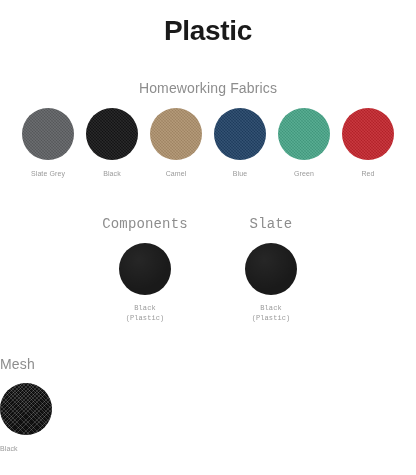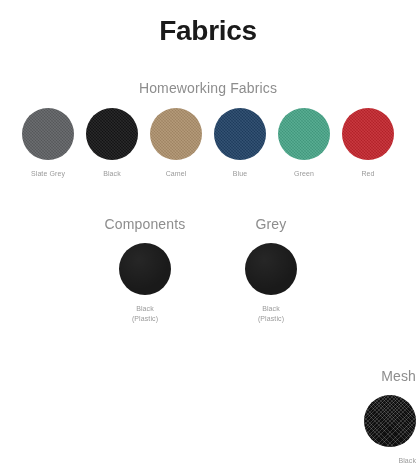--- a/index.html
+++ b/index.html
@@ -89,20 +89,21 @@
     line-height: 9px;
     letter-spacing: 0.1px;
   }
 
   
   .pair-section {
     margin-top: 41px;
     display: flex;
     justify-content: center;
     gap: 36px;
+    font-family: Liberation Mono, monospace;
   }
   .pair-col {
     width: 90px;
     display: flex;
     flex-direction: column;
     align-items: center;
   }
   .plastic-swatch {
     width: 52px;
     height: 52px;
@@ -122,24 +123,24 @@
     font-size: 7px;
     color: #9a9a9a;
     margin-top: 9px;
     text-align: center;
     line-height: 9.5px;
     letter-spacing: 0.1px;
   }
 
   
   .mesh-section {
-    margin-top: 48px;
+    margin-top: 36px;
     display: flex;
     flex-direction: column;
-    align-items: flex-end;
+    align-items: flex-start;
   }
   .mesh-swatch {
     width: 52px;
     height: 52px;
     border-radius: 50%;
     margin-top: 14px;
     position: relative;
     overflow: hidden;
   }
   
@@ -153,21 +154,21 @@
       repeating-linear-gradient(-45deg, rgba(255,255,255,0.18) 0 0.6px, rgba(0,0,0,0) 0.6px 2.6px),
       repeating-linear-gradient(45deg, rgba(0,0,0,0.55) 0 1.3px, rgba(0,0,0,0) 1.3px 2.6px);
     pointer-events: none;
   }
 </style>
 </head>
 <body style="background-color: rgb(255, 255, 255);">
 
 <div class="page">
 
-  <h1 class="title">Fabrics</h1>
+  <h1 class="title">Plastic</h1>
 
   <div class="fabric-section">
     <div class="section-head">Homeworking Fabrics</div>
     <div class="swatch-row">
 
       <div class="swatch-cell">
         <div class="swatch fabric" style="background-color: rgb(91, 93, 96);"></div>
         <div class="swatch-label">Slate Grey</div>
       </div>
 
@@ -204,21 +205,21 @@
     <div class="pair-col">
       <div class="section-head">Components</div>
       <div class="plastic-swatch" style="background-color: rgb(26, 26, 26);"></div>
       <div class="sub-label">
         <span>Black</span><br>
         <span>(Plastic)</span>
       </div>
     </div>
 
     <div class="pair-col">
-      <div class="section-head">Grey</div>
+      <div class="section-head">Slate</div>
       <div class="plastic-swatch" style="background-color: rgb(26, 26, 26);"></div>
       <div class="sub-label">
         <span>Black</span><br>
         <span>(Plastic)</span>
       </div>
     </div>
 
   </div>
 
   <div class="mesh-section">

